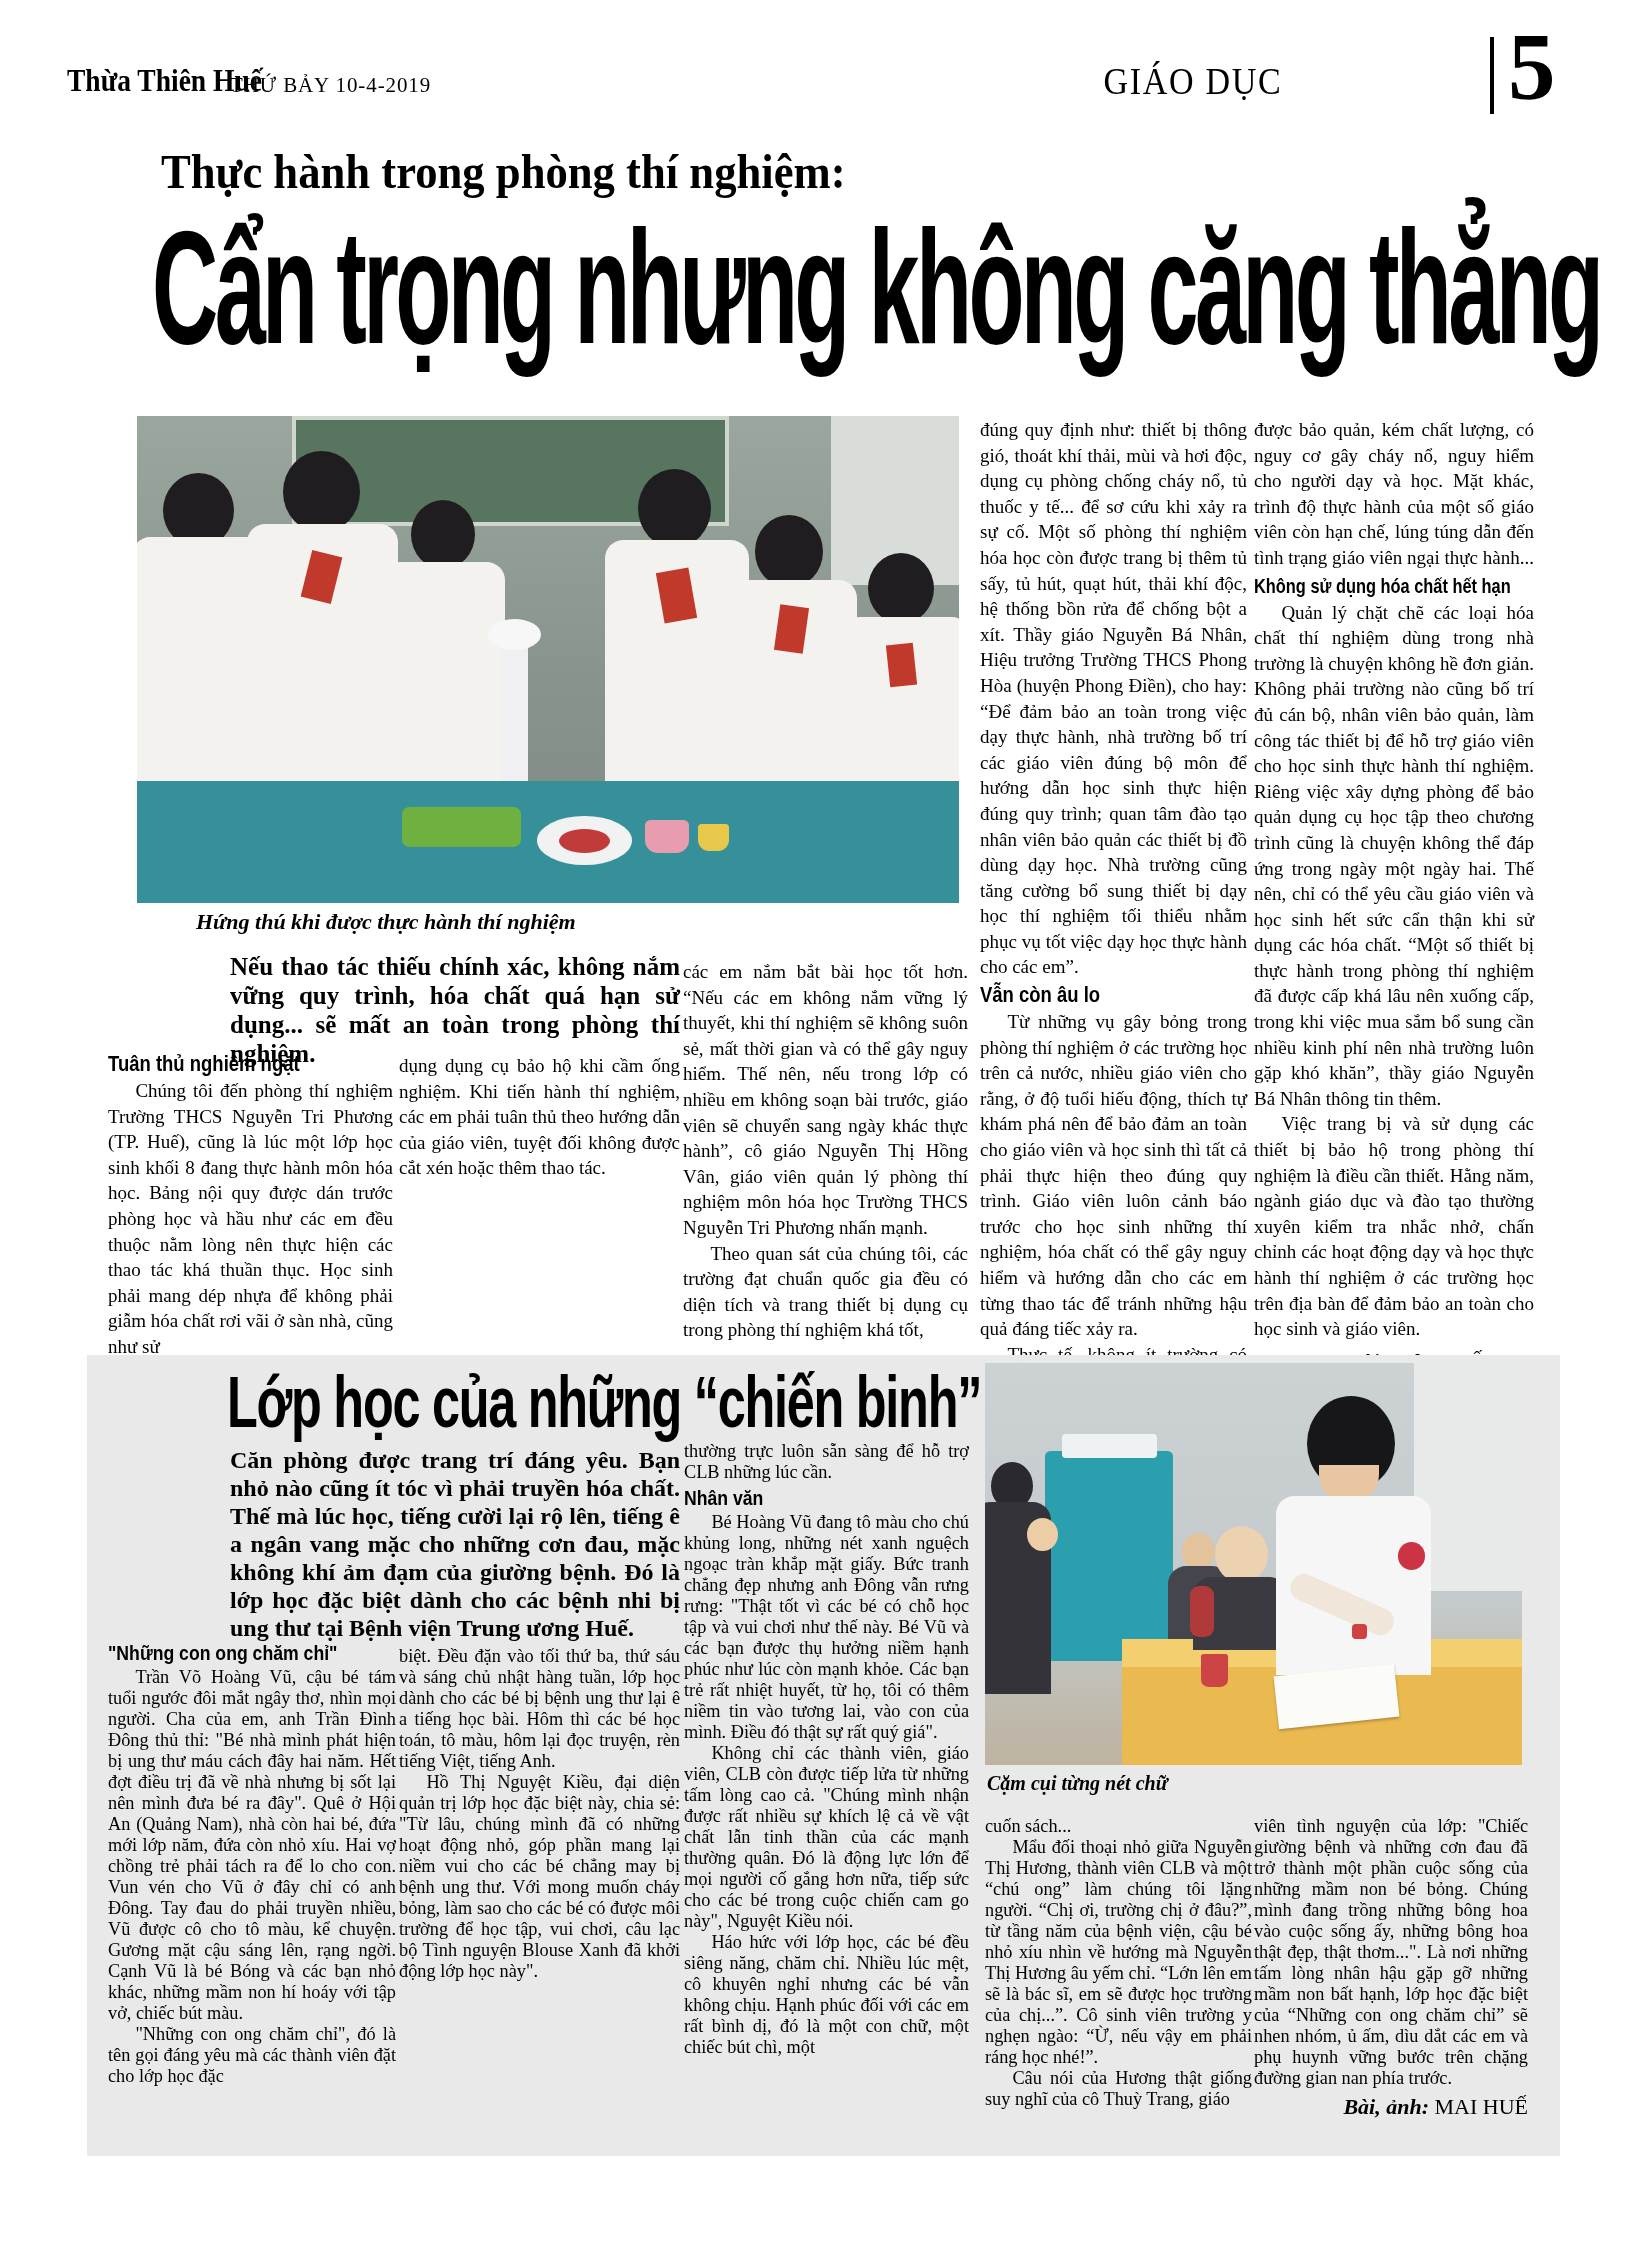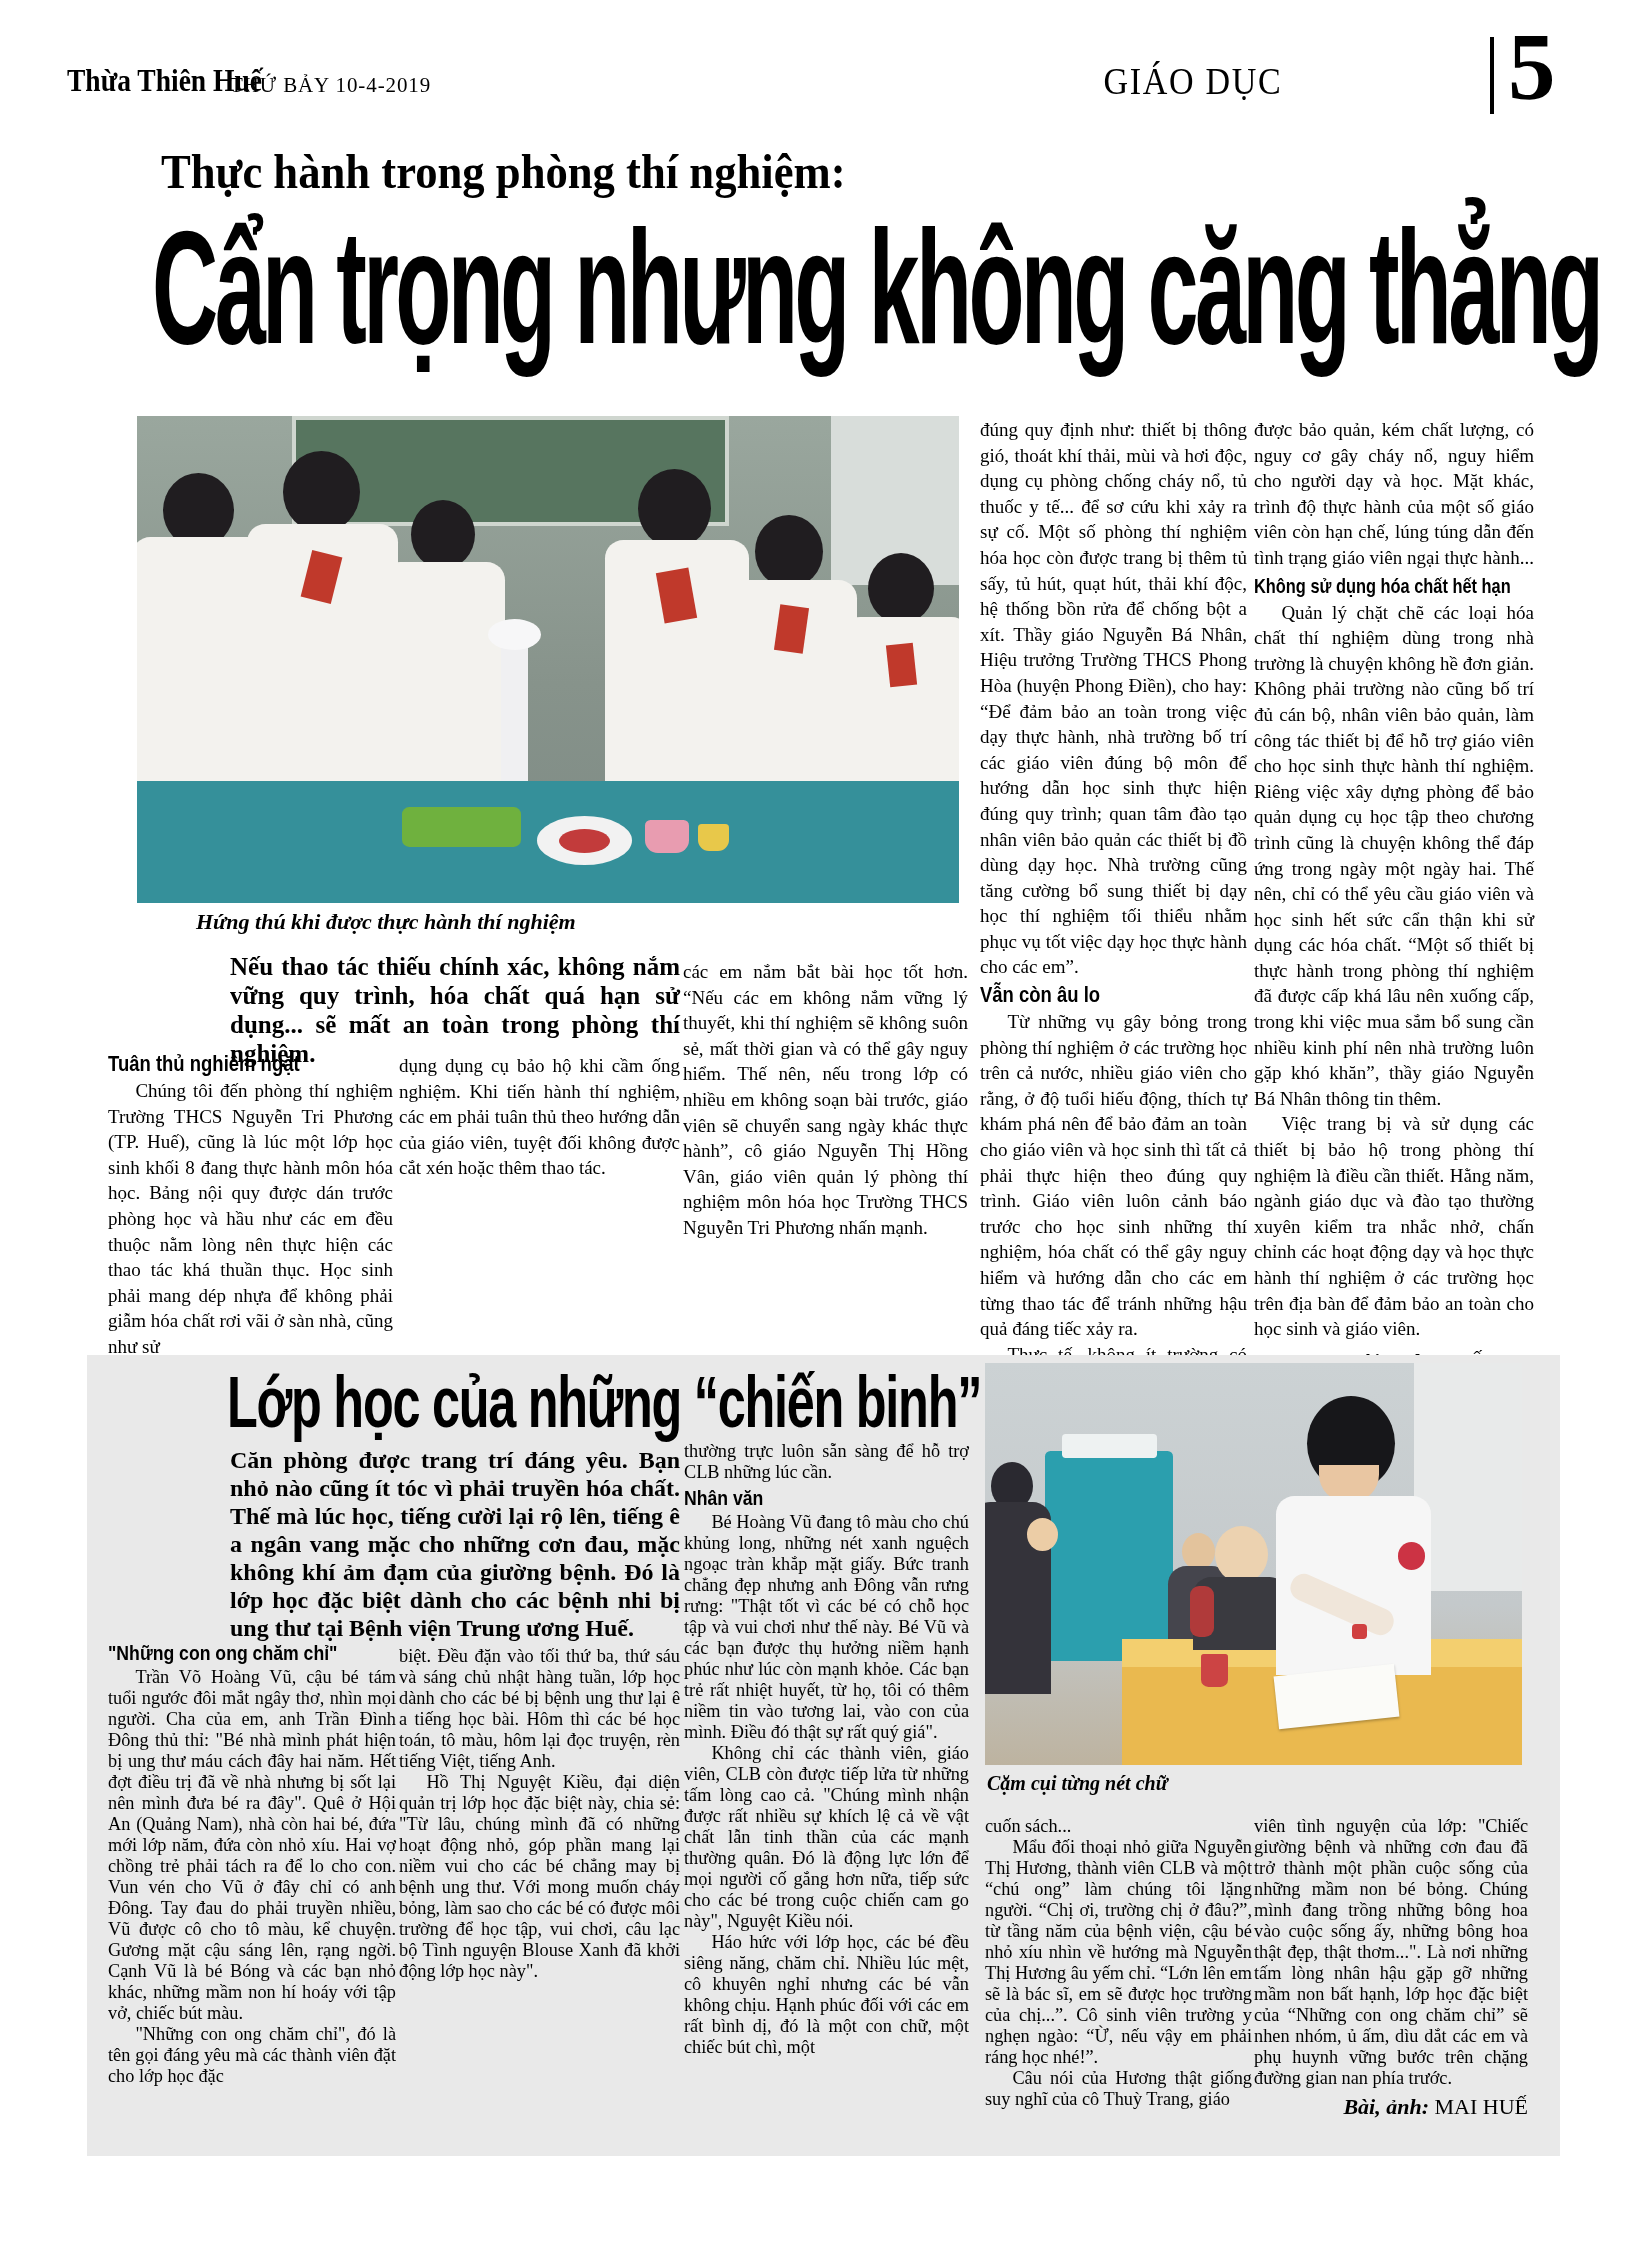--- a/index.html
+++ b/index.html
@@ -114,20 +114,21 @@
   <div class="subhead">Tuân thủ nghiêm ngặt</div>
   <p class="ind">Chúng tôi đến phòng thí nghiệm Trường THCS Nguyễn Tri Phương (TP. Huế), cũng là lúc một lớp học sinh khối 8 đang thực hành môn hóa học. Bảng nội quy được dán trước phòng học và hầu như các em đều thuộc nằm lòng nên thực hiện các thao tác khá thuần thục. Học sinh phải mang dép nhựa để không phải giẫm hóa chất rơi vãi ở sàn nhà, cũng như sử</p>
 </div>
 
 <div class="abs bodycol" style="left:399px;top:1053px;width:281px;">
   <p class="cont">dụng dụng cụ bảo hộ khi cầm ống nghiệm. Khi tiến hành thí nghiệm, các em phải tuân thủ theo hướng dẫn của giáo viên, tuyệt đối không được cắt xén hoặc thêm thao tác.</p>
 </div>
 
 <div class="abs bodycol" style="left:683px;top:959px;width:285px;">
   <p class="cont">các em nắm bắt bài học tốt hơn. “Nếu các em không nắm vững lý thuyết, khi thí nghiệm sẽ không suôn sẻ, mất thời gian và có thể gây nguy hiểm. Thế nên, nếu trong lớp có nhiều em không soạn bài trước, giáo viên sẽ chuyển sang ngày khác thực hành”, cô giáo Nguyễn Thị Hồng Vân, giáo viên quản lý phòng thí nghiệm môn hóa học Trường THCS Nguyễn Tri Phương nhấn mạnh.</p>
+  <p class="ind">Theo quan sát của chúng tôi, các trường đạt chuẩn quốc gia đều có diện tích và trang thiết bị dụng cụ trong phòng thí nghiệm khá tốt,</p>
 </div>
 
 <div class="abs bodycol" style="left:980px;top:417px;width:267px;">
   <p class="cont">đúng quy định như: thiết bị thông gió, thoát khí thải, mùi và hơi độc, dụng cụ phòng chống cháy nổ, tủ thuốc y tế... để sơ cứu khi xảy ra sự cố. Một số phòng thí nghiệm hóa học còn được trang bị thêm tủ sấy, tủ hút, quạt hút, thải khí độc, hệ thống bồn rửa để chống bột a xít. Thầy giáo Nguyễn Bá Nhân, Hiệu trưởng Trường THCS Phong Hòa (huyện Phong Điền), cho hay: “Để đảm bảo an toàn trong việc dạy thực hành, nhà trường bố trí các giáo viên đúng bộ môn để hướng dẫn học sinh thực hiện đúng quy trình; quan tâm đào tạo nhân viên bảo quản các thiết bị đồ dùng dạy học. Nhà trường cũng tăng cường bổ sung thiết bị dạy học thí nghiệm tối thiểu nhằm phục vụ tốt việc dạy học thực hành cho các em”.</p>
   <div class="subhead">Vẫn còn âu lo</div>
   <p class="ind">Từ những vụ gây bỏng trong phòng thí nghiệm ở các trường học trên cả nước, nhiều giáo viên cho rằng, ở độ tuổi hiếu động, thích tự khám phá nên để bảo đảm an toàn cho giáo viên và học sinh thì tất cả phải thực hiện theo đúng quy trình. Giáo viên luôn cảnh báo trước cho học sinh những thí nghiệm, hóa chất có thể gây nguy hiểm và hướng dẫn cho các em từng thao tác để tránh những hậu quả đáng tiếc xảy ra.</p>
   <p class="ind">Thực tế, không ít trường có trang thiết bị hỗ trợ cho bài dạy còn lạc hậu, nghèo nàn, đồ dùng thí nghiệm cũ kỹ, hóa chất không</p>
 </div>
 
 <div class="abs bodycol" style="left:1254px;top:417px;width:280px;">

